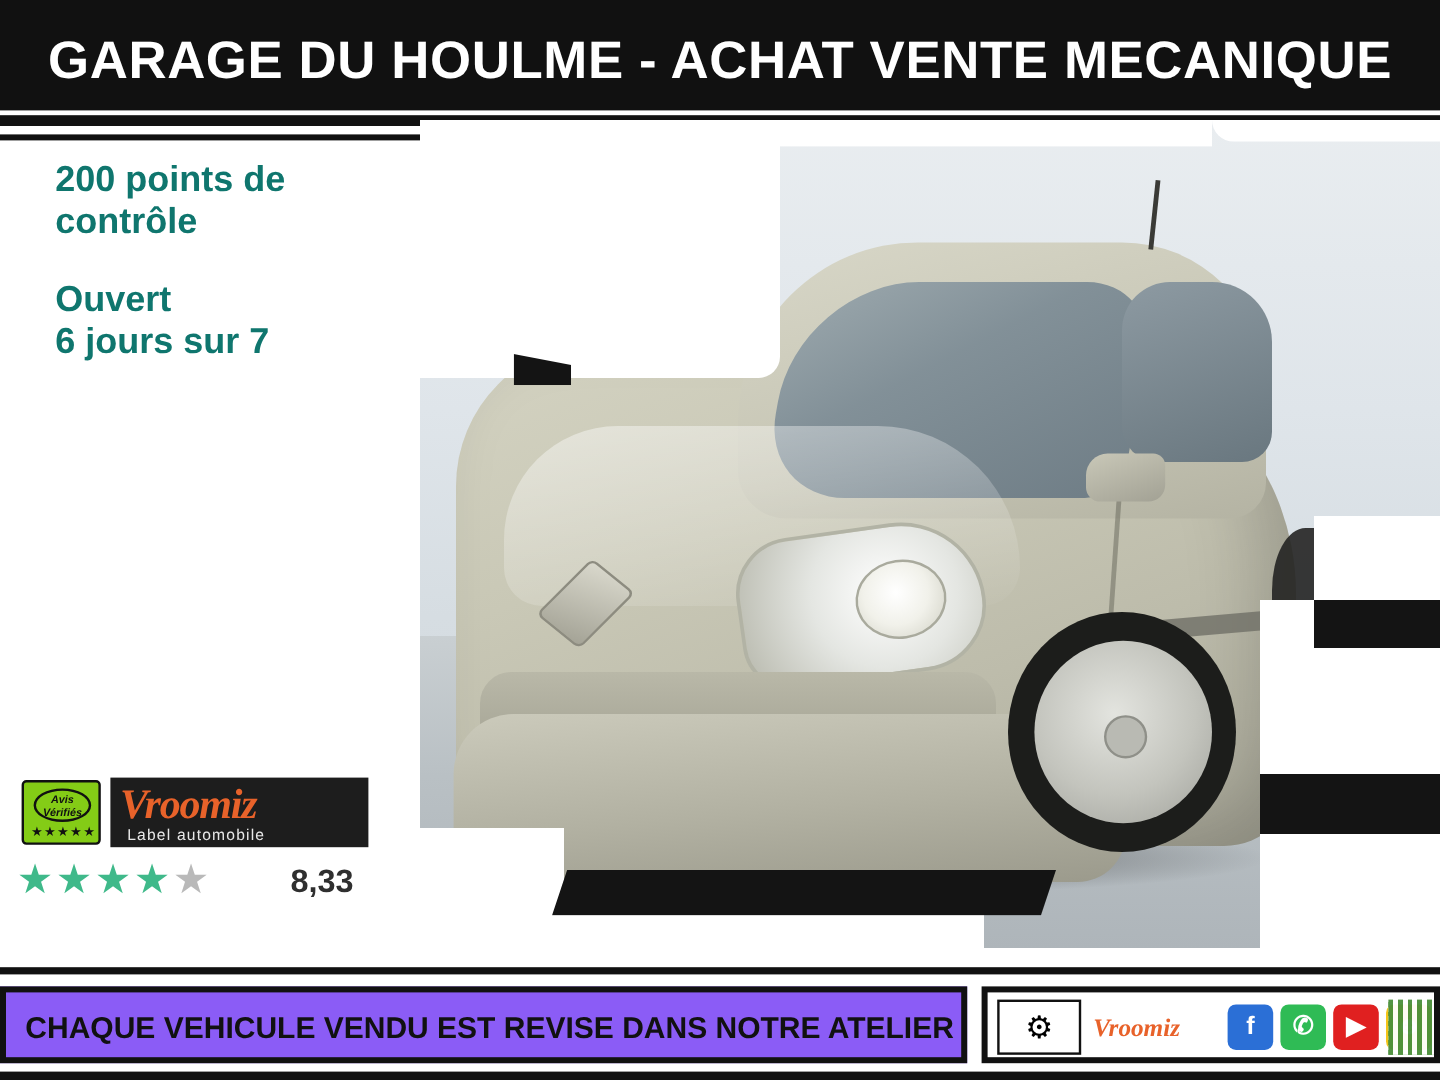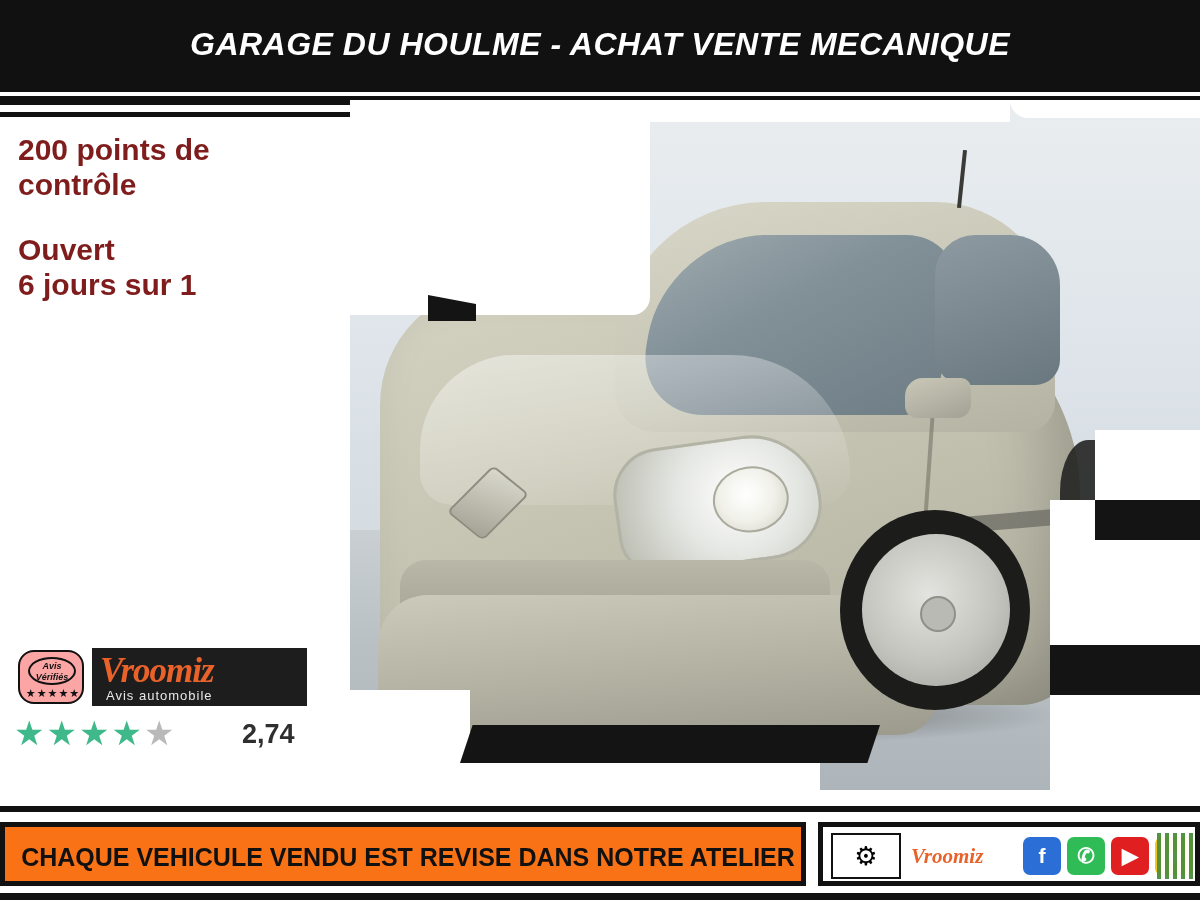--- a/index.html
+++ b/index.html
@@ -30,66 +30,66 @@
     width: 1200px;
     height: 92px;
     background: #111111;
   }
   .header-title {
     position: absolute;
     left: 0; top: 26px;
     width: 1200px;
     text-align: center;
     color: #ffffff;
-    font-size: 32px;
+    font-size: 44px;
     font-weight: bold;
     letter-spacing: 0.5px;
     white-space: nowrap;
-    font-style: italic;
   }
   .header-rule {
     position: absolute;
     left: 0;
     width: 1200px;
     background: #111111;
   }
   .header-rule-a { top: 96px; height: 9px; }
   .header-rule-b { top: 112px; height: 5px; }
 
   
   .left-col {
     position: absolute;
     left: 18px;
     top: 132px;
     width: 330px;
   }
   .feature {
-    color: #7f1d1d;
+    color: #0f766e;
     font-size: 30px;
     font-weight: bold;
     line-height: 1.17;
     margin-bottom: 30px;
     white-space: pre-line;
+    margin-left: 28px;
   }
 
   
   .badge-row {
     position: absolute;
     left: 14px;
     top: 648px;
     width: 300px;
     height: 60px;
   }
   .verif-seal {
     position: absolute;
     left: 4px; top: 2px;
     width: 66px; height: 54px;
     border: 2px solid #111111;
-    border-radius: 16px;
-    background: #fca5a5;
+    border-radius: 4px;
+    background: #84cc16;
     box-sizing: border-box;
     overflow: hidden;
   }
   .seal-oval {
     position: absolute;
     left: 8px; top: 5px;
     width: 48px; height: 28px;
     border: 2px solid #111;
     border-radius: 50%;
     box-sizing: border-box;
@@ -421,21 +421,21 @@
     height: 6px;
     background: #111111;
     top: 806px;
   }
   .footer-left-box {
     position: absolute;
     left: 0; top: 822px;
     width: 806px; height: 64px;
     border: 5px solid #111111;
     box-sizing: border-box;
-    background: #f97316;
+    background: #8b5cf6;
   }
   .footer-left-text {
     position: absolute;
     left: 0; top: 16px;
     width: 806px;
     text-align: center;
     font-size: 25px;
     font-weight: bold;
     color: #111111;
     white-space: nowrap;
@@ -508,40 +508,40 @@
 
   <div class="header-band"></div>
   <div class="header-title">GARAGE DU HOULME - ACHAT VENTE MECANIQUE</div>
   <div class="header-rule header-rule-a"></div>
   <div class="header-rule header-rule-b"></div>
 
   <div class="left-col">
     <div class="feature">200 points de
 contrôle</div>
     <div class="feature">Ouvert
-6 jours sur 1</div>
+6 jours sur 7</div>
   </div>
 
   <div class="badge-row">
     <div class="verif-seal">
       <div class="seal-oval">
         <span>Avis</span><br>
         <span>Vérifiés</span>
       </div>
       <div class="seal-stars">★★★★★</div>
     </div>
     <div class="vroomiz-box">
       <div class="vroomiz-word">Vroomiz</div>
-      <div class="vroomiz-sub">Avis automobile</div>
+      <div class="vroomiz-sub">Label automobile</div>
     </div>
   </div>
 
   <div class="rating-row">
     <div class="rating-stars"><span>★★★★</span><span class="rating-half">★</span></div>
-    <div class="rating-value">2,74</div>
+    <div class="rating-value">8,33</div>
   </div>
 
   <div class="photo">
     <div class="sky"></div>
     <div class="ground"></div>
     <div class="curb"></div>
 
     <div class="car">
       <div class="shadow-under"></div>
       <div class="car-body"></div>

